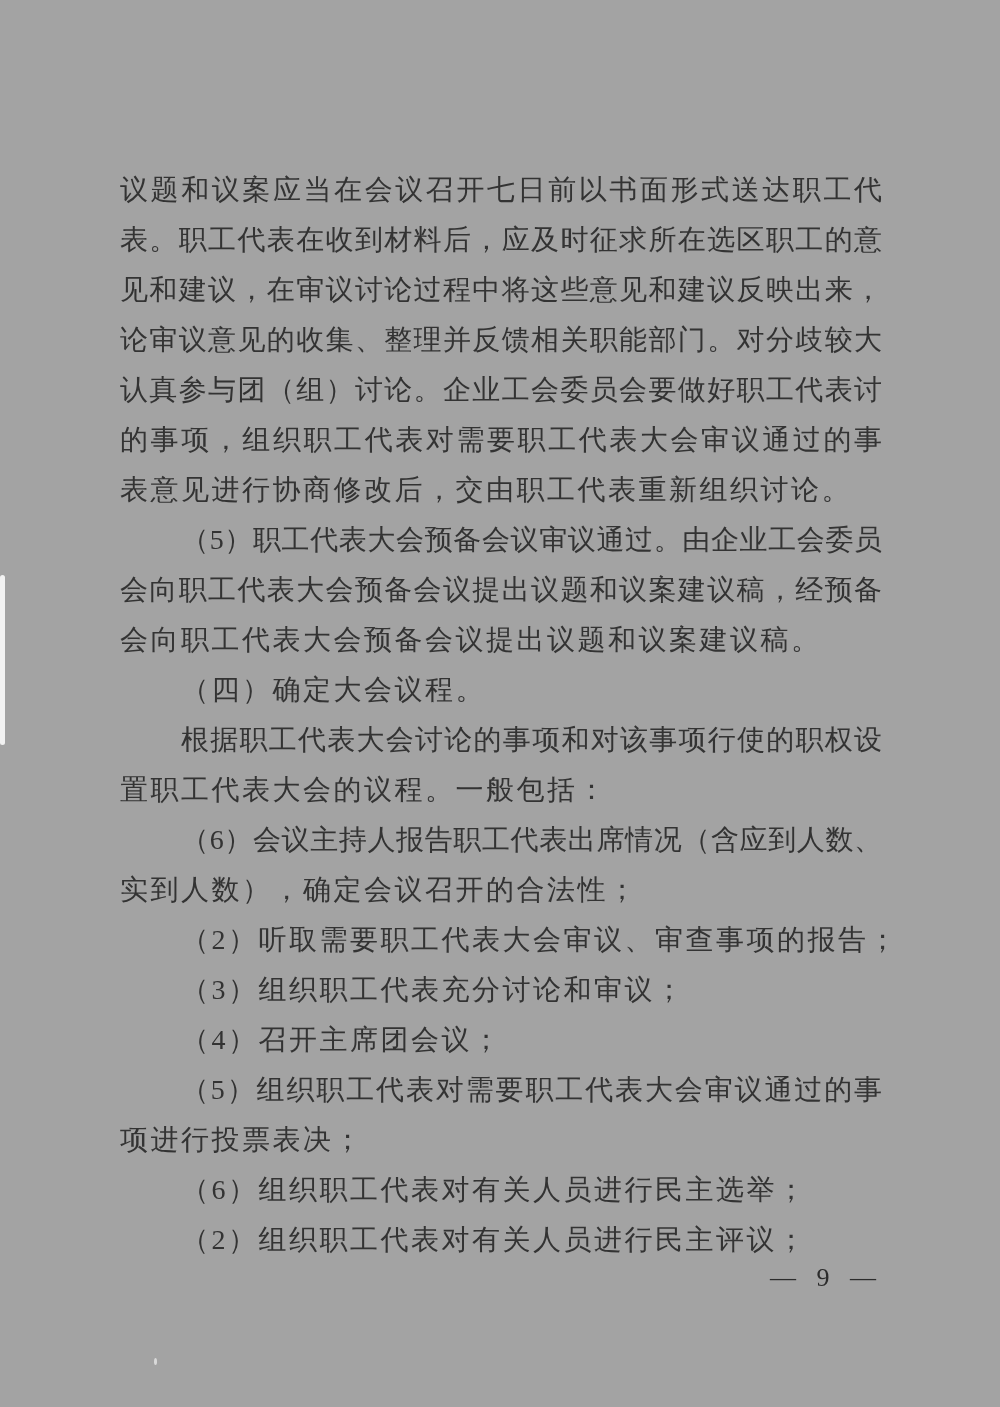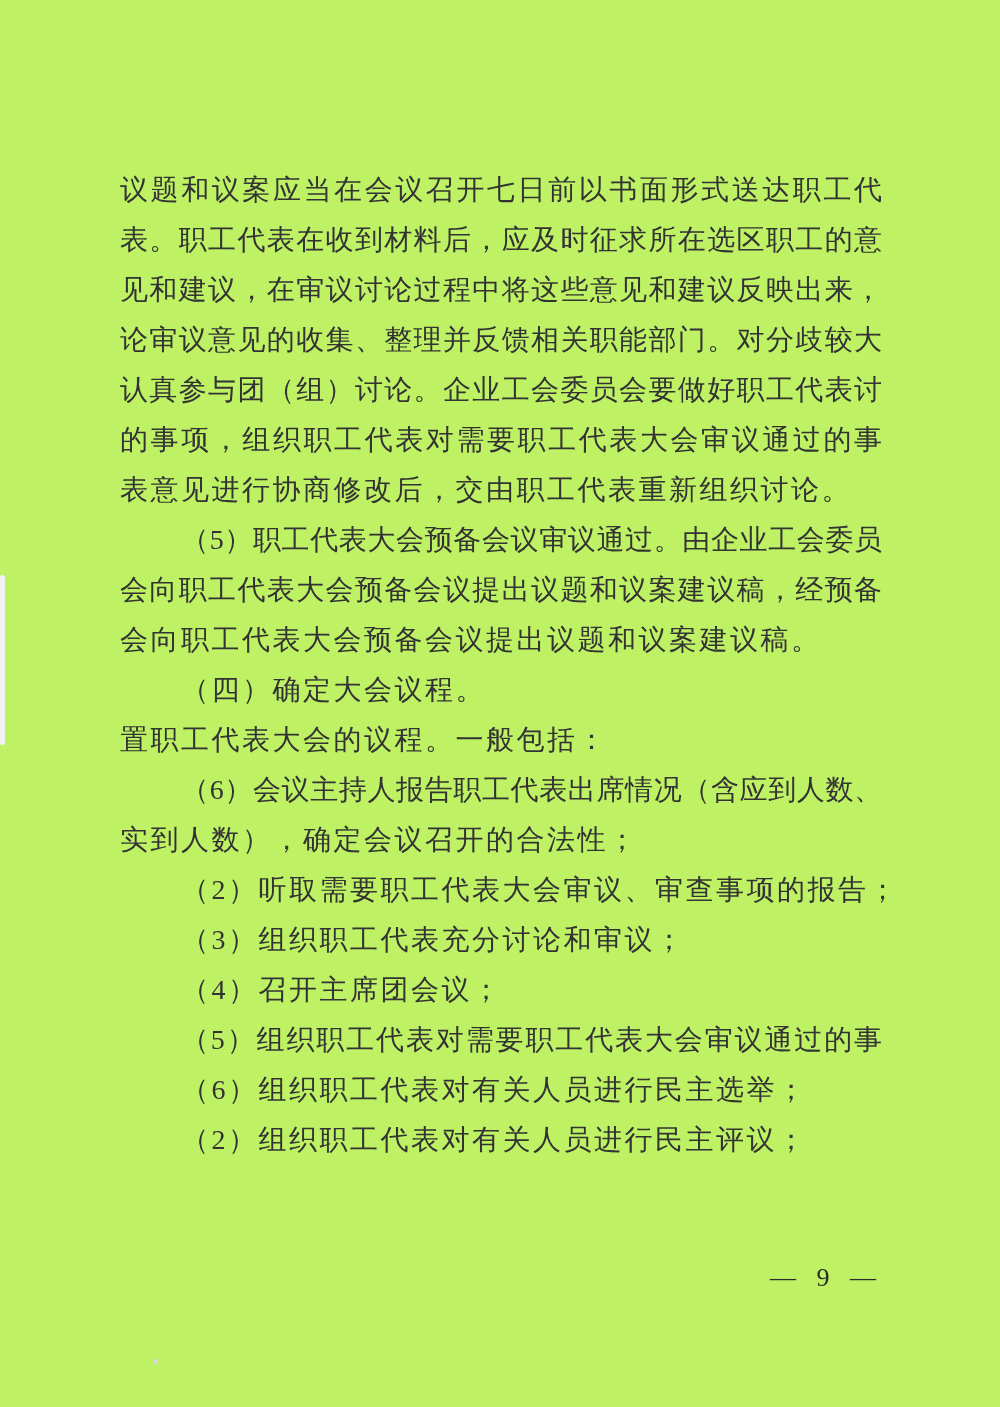--- a/index.html
+++ b/index.html
@@ -4,21 +4,21 @@
 <style>
   html, body {
     margin: 0;
     padding: 0;
     background: #ffffff;
   }
   .page {
     position: relative;
     width: 1000px;
     height: 1407px;
-    background: #bef264;
+    background: #a3a3a3;
     overflow: hidden;
     font-family: "Liberation Serif", "DejaVu Serif", serif;
     color: #333333;
   }
   .content {
     position: absolute;
     left: 120px;
     top: 165px;
     width: 762px;
   }
@@ -74,25 +74,27 @@
       <div class="line justify">表。职工代表在收到材料后，应及时征求所在选区职工的意</div>
       <div class="line justify">见和建议，在审议讨论过程中将这些意见和建议反映出来，</div>
       <div class="line justify">论审议意见的收集、整理并反馈相关职能部门。对分歧较大</div>
       <div class="line justify">认真参与团（组）讨论。企业工会委员会要做好职工代表讨</div>
       <div class="line justify">的事项，组织职工代表对需要职工代表大会审议通过的事</div>
       <div class="line">表意见进行协商修改后，交由职工代表重新组织讨论。</div>
       <div class="line justify indent">（5）职工代表大会预备会议审议通过。由企业工会委员</div>
       <div class="line justify">会向职工代表大会预备会议提出议题和议案建议稿，经预备</div>
       <div class="line">会向职工代表大会预备会议提出议题和议案建议稿。</div>
       <div class="line indent">（四）确定大会议程。</div>
+      <div class="line justify indent">根据职工代表大会讨论的事项和对该事项行使的职权设</div>
       <div class="line">置职工代表大会的议程。一般包括：</div>
       <div class="line justify indent">（6）会议主持人报告职工代表出席情况（含应到人数、</div>
       <div class="line">实到人数），确定会议召开的合法性；</div>
       <div class="line indent">（2）听取需要职工代表大会审议、审查事项的报告；</div>
       <div class="line indent">（3）组织职工代表充分讨论和审议；</div>
       <div class="line indent">（4）召开主席团会议；</div>
       <div class="line justify indent">（5）组织职工代表对需要职工代表大会审议通过的事</div>
+      <div class="line">项进行投票表决；</div>
       <div class="line indent">（6）组织职工代表对有关人员进行民主选举；</div>
       <div class="line indent">（2）组织职工代表对有关人员进行民主评议；</div>
     </div>
   <div class="page-number">— 9 —</div>
   <div class="speck" style="left:154px; top:1358px; width:3px; height:7px;"></div>
 </div>
 
 </body></html>

